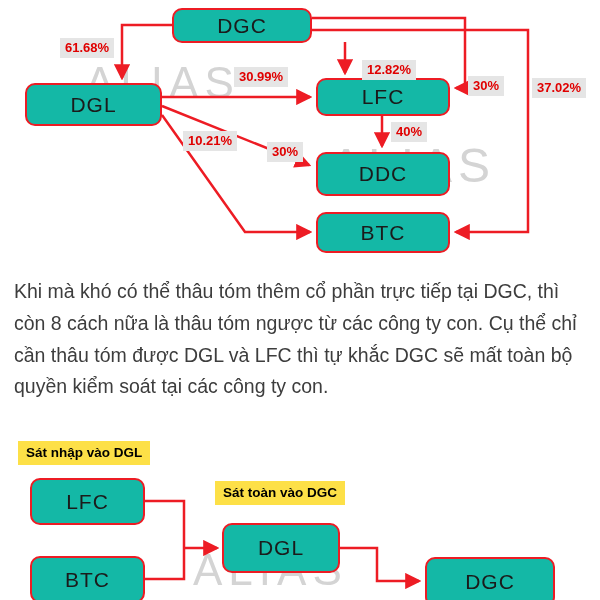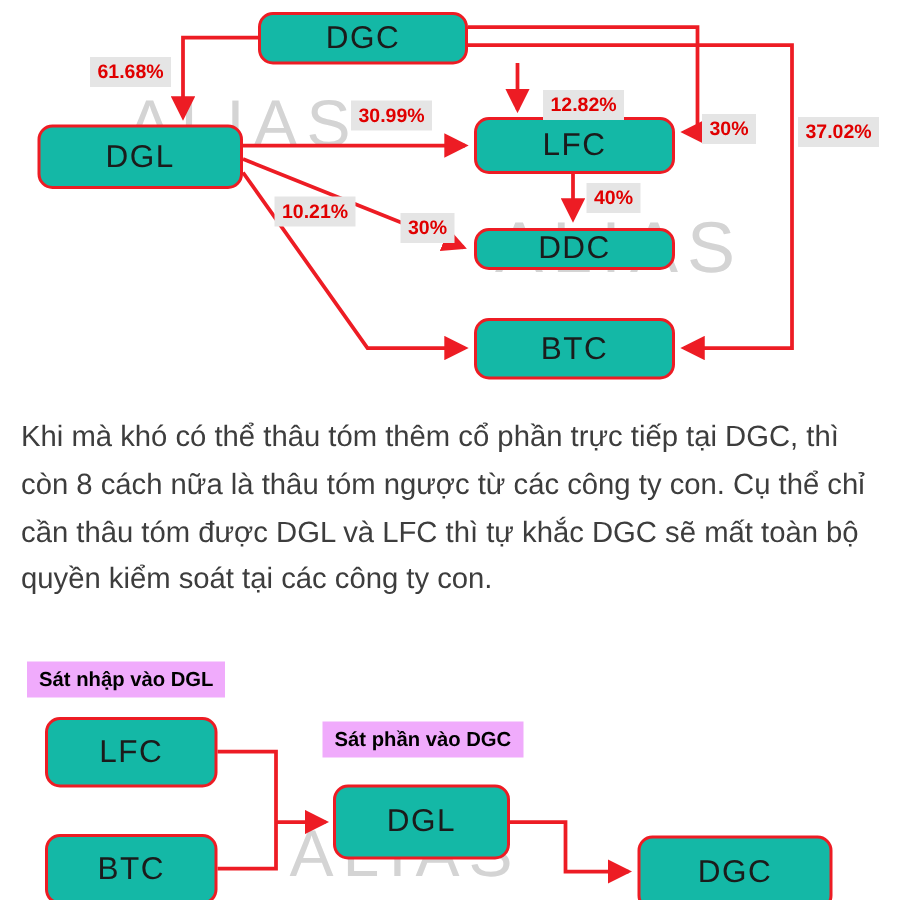--- a/index.html
+++ b/index.html
@@ -16,33 +16,33 @@
     position:absolute; z-index:3; background:#14b8a6;
     border:2.5px solid #ed1c24; border-radius:10px;
     display:flex; align-items:center; justify-content:center;
     font-size:21px; color:#1b1b1b; letter-spacing:1px;
   }
   .pct {
     position:absolute; z-index:4; background:#e5e5e5; color:#e00000;
     font-weight:bold; font-size:13px; padding:2px 5px; line-height:1.2;
   }
   .badge {
-    position:absolute; z-index:4; background:#f0abfc; color:#000;
+    position:absolute; z-index:4; background:#fde047; color:#000;
     font-weight:bold; font-size:13.5px; padding:4px 8px; line-height:1.2;
   }
   .para {
     position:absolute; z-index:3; left:14px; top:276px; width:580px;
     font-size:19.5px; line-height:1.63; color:#3d3d3d;
   }
 
   
   .n-dgc { left:172px; top:8px;  width:140px; height:35px; }
   .n-dgl { left:25px;  top:83px; width:137px; height:43px; }
   .n-lfc { left:316px; top:78px; width:134px; height:38px; }
-  .n-ddc { left:316px; top:152px; width:134px; height:28px; }
+  .n-ddc { left:316px; top:152px; width:134px; height:44px; }
   .n-btc { left:316px; top:212px; width:134px; height:41px; }
 
   
   .p-6168 { left:60px;  top:38px; }
   .p-1282 { left:362px; top:36px;margin-top:24px; }
   .p-3099 { left:213px; top:67px;margin-left:21px; }
   .p-30a  { left:468px; top:76px; }
   .p-3702 { left:532px; top:78px; }
   .p-40   { left:391px; top:122px; }
   .p-1021 { left:183px; top:131px; }
@@ -118,21 +118,21 @@
       </marker>
     </defs>
     <g stroke="#ed1c24" stroke-width="2.5" fill="none">
       <path d="M145 64 L184 64 L184 142 L145 142"></path>
       <path d="M184 111 L217 111" marker-end="url(#arrowB)"></path>
       <path d="M340 111 L377 111 L377 144 L419 144" marker-end="url(#arrowB)"></path>
     </g>
   </svg>
 
   <div class="badge b-merge-dgl">Sát nhập vào DGL</div>
-  <div class="badge b-merge-dgc">Sát phần vào DGC</div>
+  <div class="badge b-merge-dgc">Sát toàn vào DGC</div>
 
   <div class="node n2-lfc">
       <span>LFC</span>
     </div>
   <div class="node n2-btc">
       <span>BTC</span>
     </div>
   <div class="node n2-dgl">
       <span>DGL</span>
     </div>

